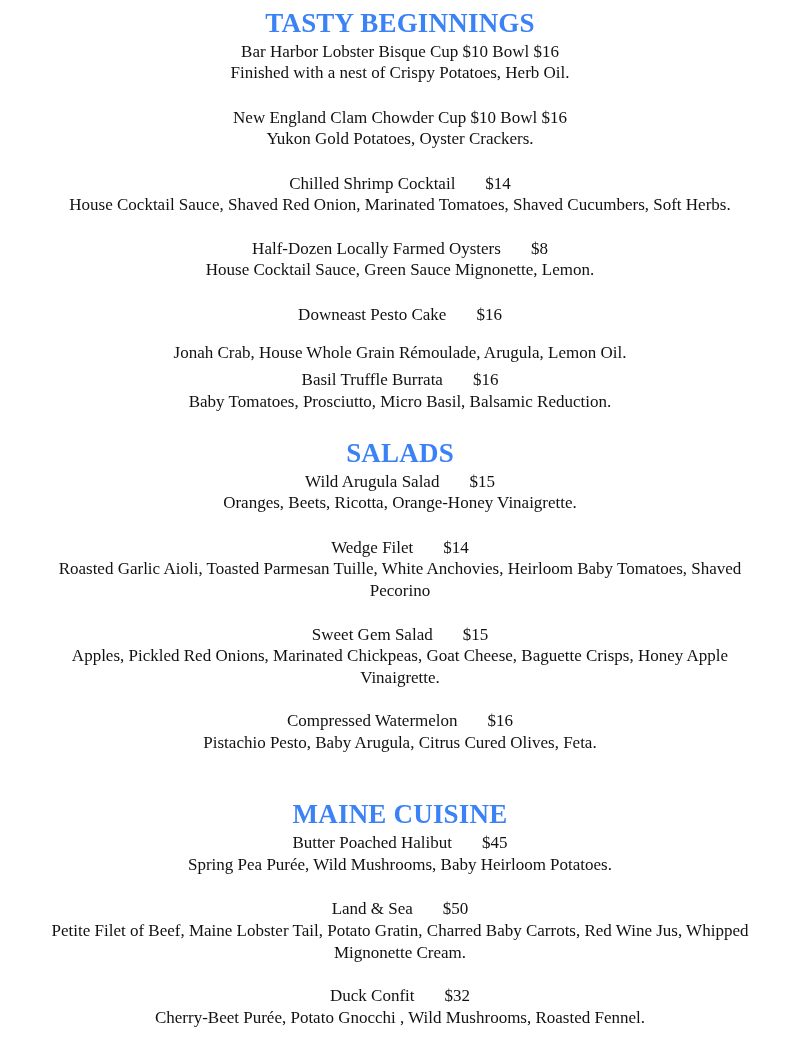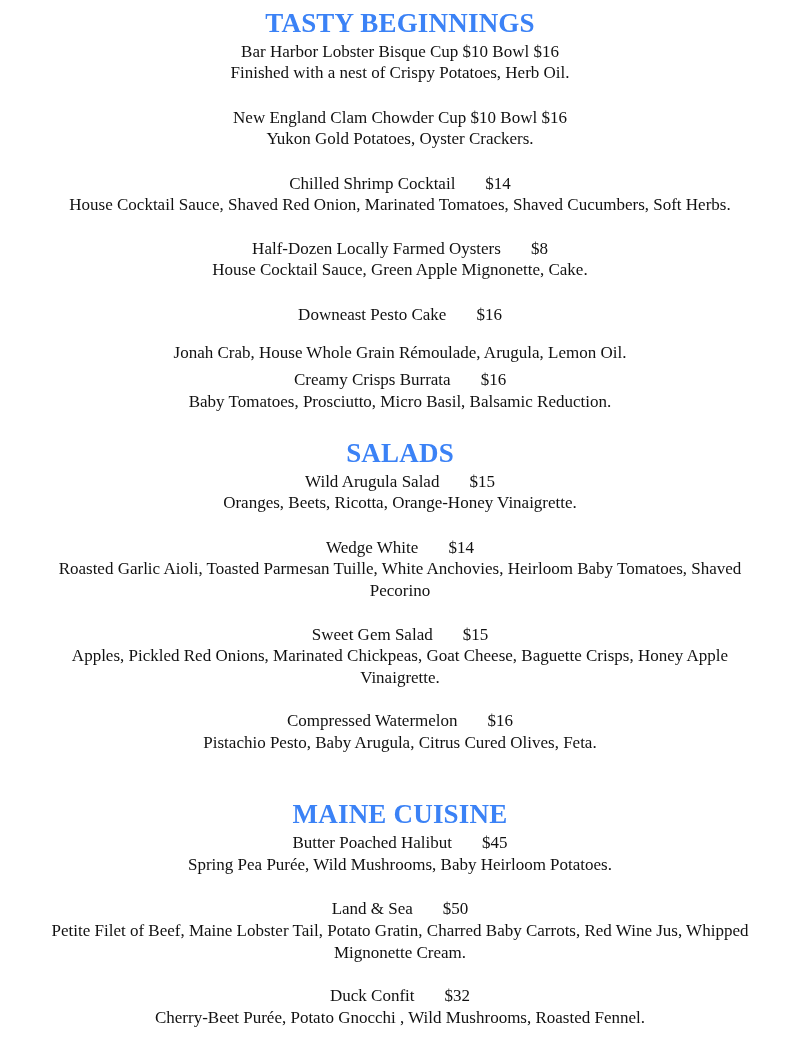--- a/index.html
+++ b/index.html
@@ -23,41 +23,41 @@
 <div class="line desc" style="top:128px">Yukon Gold Potatoes, Oyster Crackers.</div>
 
 <div class="line name" style="top:174px">
   <span>Chilled Shrimp Cocktail</span><span class="gap"></span><span>$14</span>
 </div>
 <div class="line desc" style="top:194px">House Cocktail Sauce, Shaved Red Onion, Marinated Tomatoes, Shaved Cucumbers, Soft Herbs.</div>
 
 <div class="line name" style="top:239px">
   <span>Half-Dozen Locally Farmed Oysters</span><span class="gap"></span><span>$8</span>
 </div>
-<div class="line desc" style="top:259px">House Cocktail Sauce, Green Apple Mignonette, Cake.</div>
+<div class="line desc" style="top:259px">House Cocktail Sauce, Green Sauce Mignonette, Lemon.</div>
 
 <div class="line name" style="top:305px">
   <span>Downeast Pesto Cake</span><span class="gap"></span><span>$16</span>
 </div>
 <div class="line desc" style="top:342px">Jonah Crab, House Whole Grain Rémoulade, Arugula, Lemon Oil.</div>
 
 <div class="line name" style="top:370px">
-  <span>Creamy Crisps Burrata</span><span class="gap"></span><span>$16</span>
+  <span>Basil Truffle Burrata</span><span class="gap"></span><span>$16</span>
 </div>
 <div class="line desc" style="top:391px">Baby Tomatoes, Prosciutto, Micro Basil, Balsamic Reduction.</div>
 
 <div class="line heading" style="top:436px">SALADS</div>
 
 <div class="line name" style="top:472px">
   <span>Wild Arugula Salad</span><span class="gap"></span><span>$15</span>
 </div>
 <div class="line desc" style="top:492px">Oranges, Beets, Ricotta, Orange-Honey Vinaigrette.</div>
 
 <div class="line name" style="top:538px">
-  <span>Wedge White</span><span class="gap"></span><span>$14</span>
+  <span>Wedge Filet</span><span class="gap"></span><span>$14</span>
 </div>
 <div class="line desc" style="top:558px">Roasted Garlic Aioli, Toasted Parmesan Tuille, White Anchovies, Heirloom Baby Tomatoes, Shaved</div>
 <div class="line desc" style="top:580px">Pecorino</div>
 
 <div class="line name" style="top:625px">
   <span>Sweet Gem Salad</span><span class="gap"></span><span>$15</span>
 </div>
 <div class="line desc" style="top:645px">Apples, Pickled Red Onions, Marinated Chickpeas, Goat Cheese, Baguette Crisps, Honey Apple</div>
 <div class="line desc" style="top:667px">Vinaigrette.</div>
 

